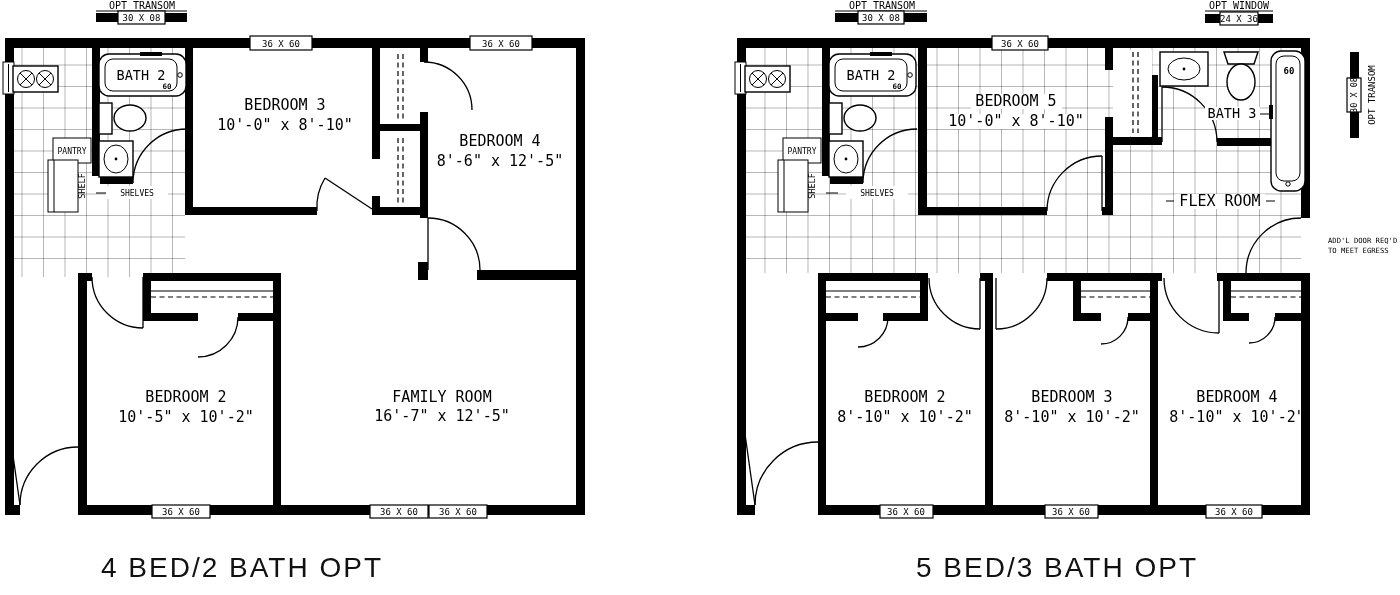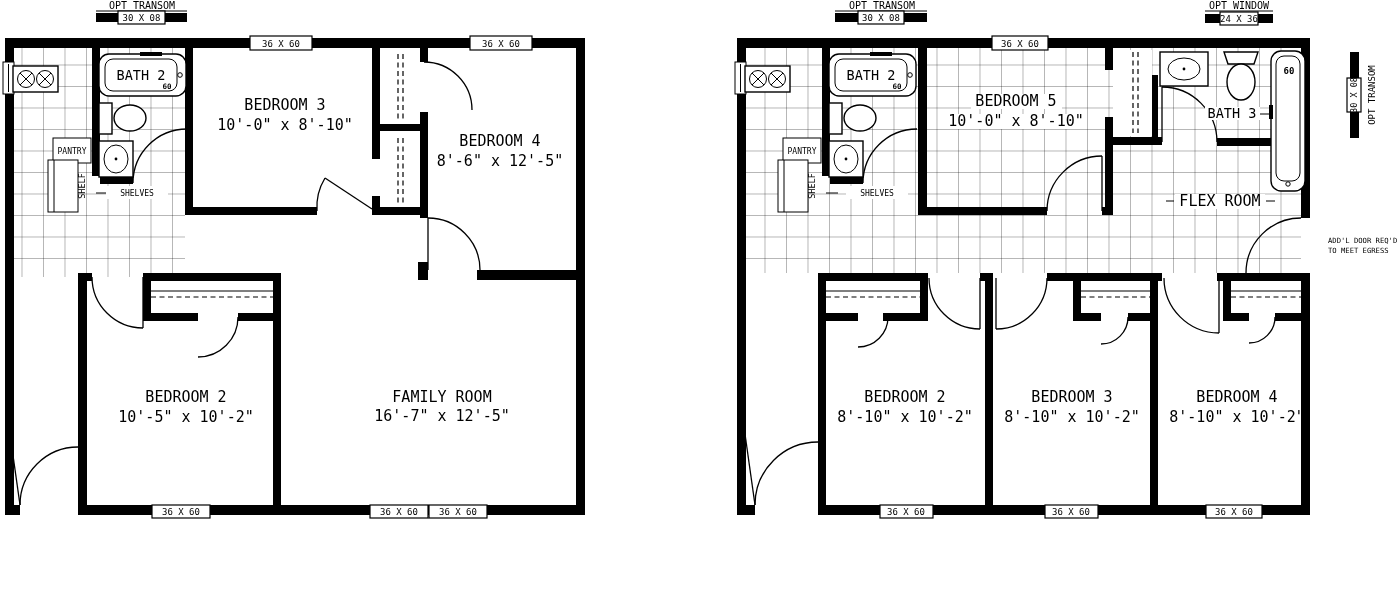--- a/index.html
+++ b/index.html
@@ -368,14 +368,16 @@
     <line x1="566" y1="201" x2="575" y2="201" class="thin"></line>
     <text x="205" y="402" class="rl">BEDROOM 2</text>
     <text x="205" y="422" class="rl">8'-10" x 10'-2"</text>
     <text x="372" y="402" class="rl">BEDROOM 3</text>
     <text x="372" y="422" class="rl">8'-10" x 10'-2"</text>
     <text x="537" y="402" class="rl">BEDROOM 4</text>
     <text x="537" y="422" class="rl">8'-10" x 10'-2"</text>
   </g>
 </svg>
 
+<div id="caption-left" class="caption">4 BED/2 BATH OPT</div>
+<div id="caption-right" class="caption">5 BED/3 BATH OPT</div>
 
 </div>
 
 </body></html>

